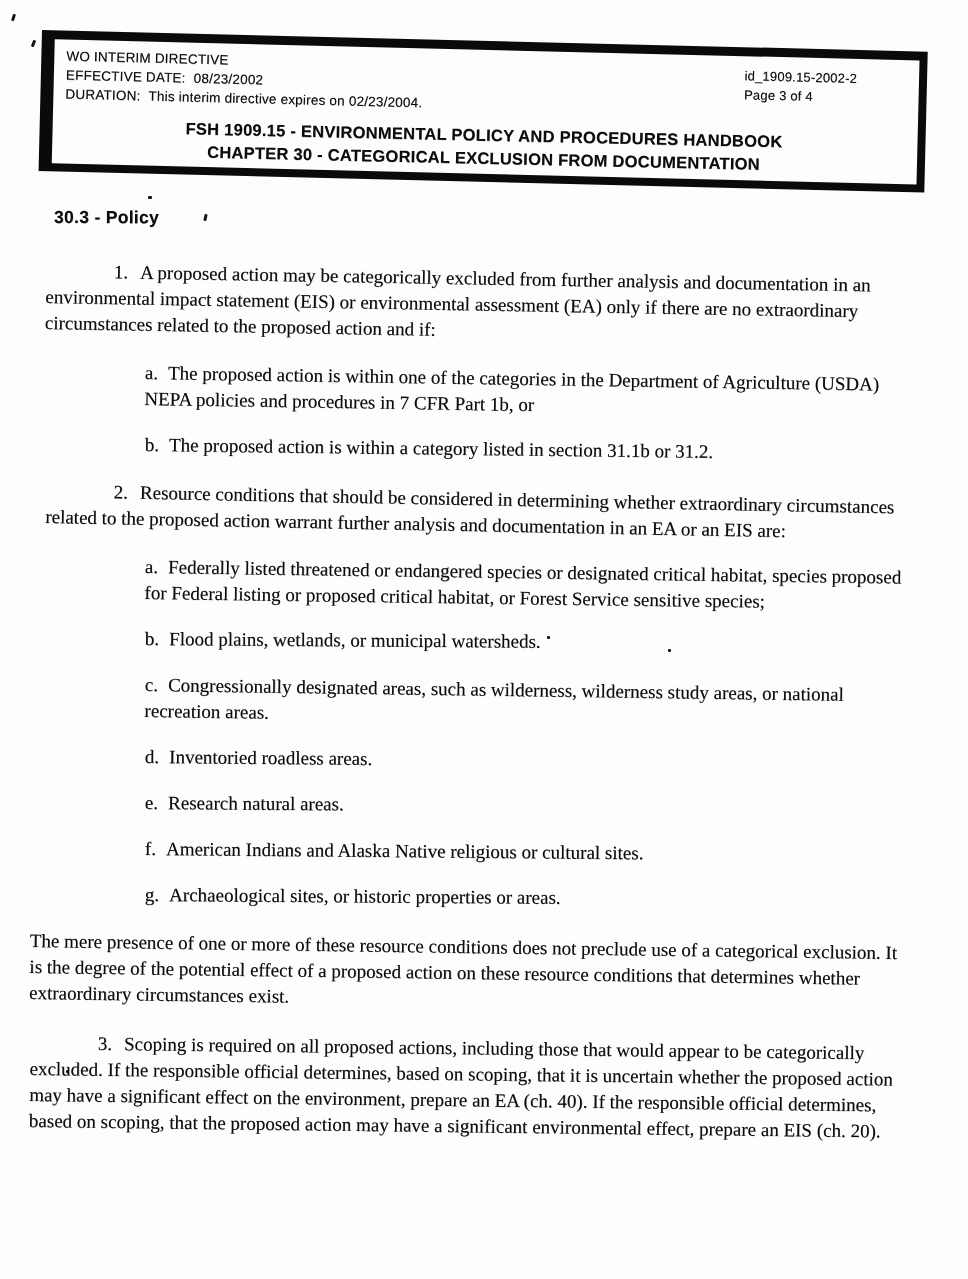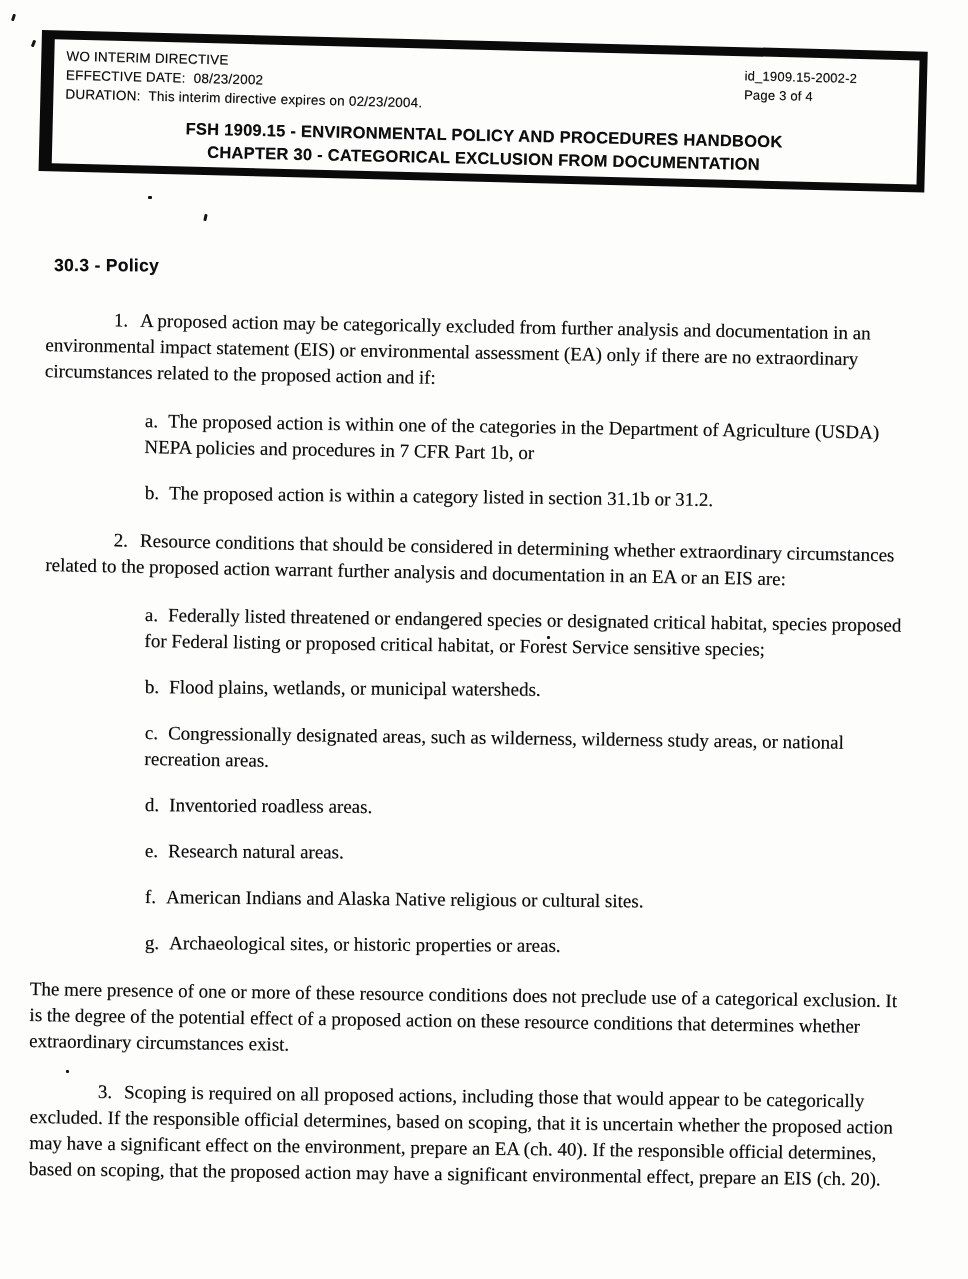--- a/index.html
+++ b/index.html
@@ -44,21 +44,20 @@
     letter-spacing: 0.25px;
     transform: rotate(-0.15deg);
   }
 
   
   .content {
     position: absolute;
     left: 46px;
     top: 207px;
     width: 858px;
-    margin-top: 48px;
   }
   .sec {
     font-family: "Liberation Sans", sans-serif;
     font-weight: bold;
     font-size: 17.5px;
     letter-spacing: 0.3px;
     margin: 0 0 30px 8px;
     transform: rotate(0.1deg);
     transform-origin: 0 0;
   }

